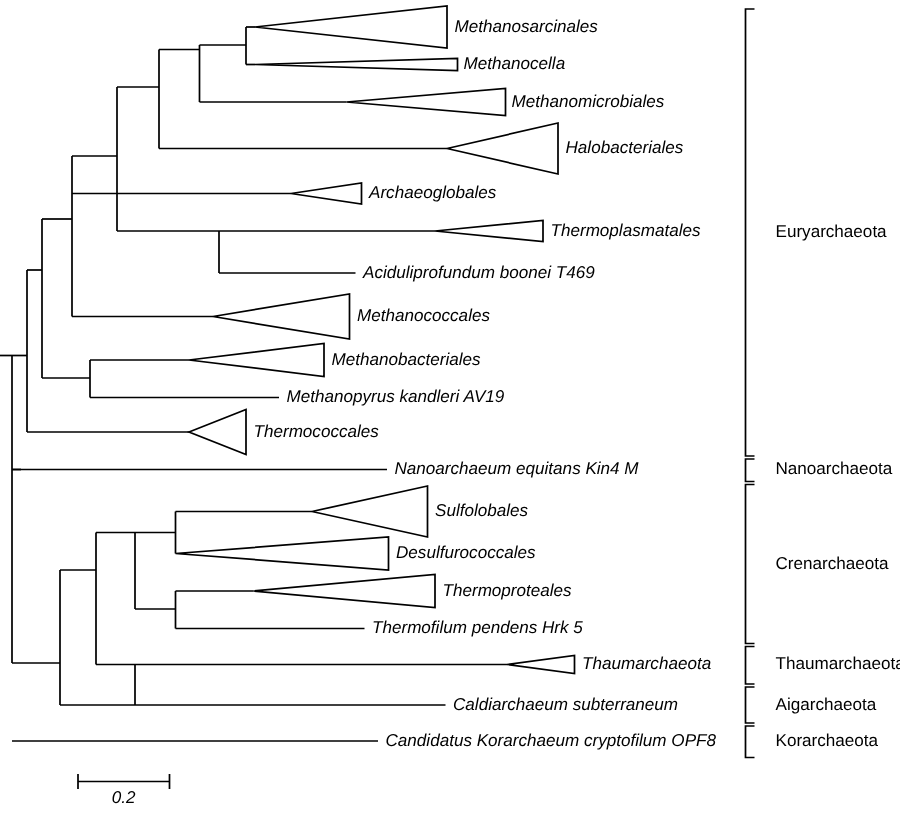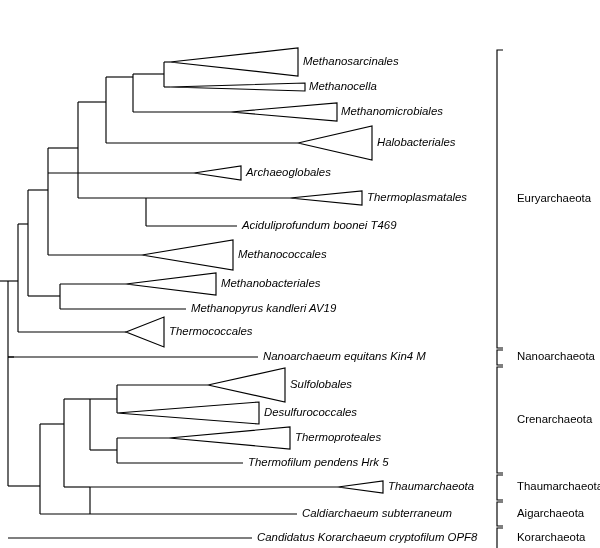--- a/index.html
+++ b/index.html
@@ -11,21 +11,20 @@
     width: 600px;
     height: 548px;
     font-family: "Liberation Sans", sans-serif;
     overflow: hidden;
   }
   #figure {
     position: relative;
     width: 600px;
     height: 420px;
     background: #ffffff;
-    margin-top: 44px;
   }
   svg#tree-svg {
     position: absolute;
     top: 0;
     left: 0;
     width: 600px;
     height: 548px;
   }
   .branch {
     stroke: #000000;

